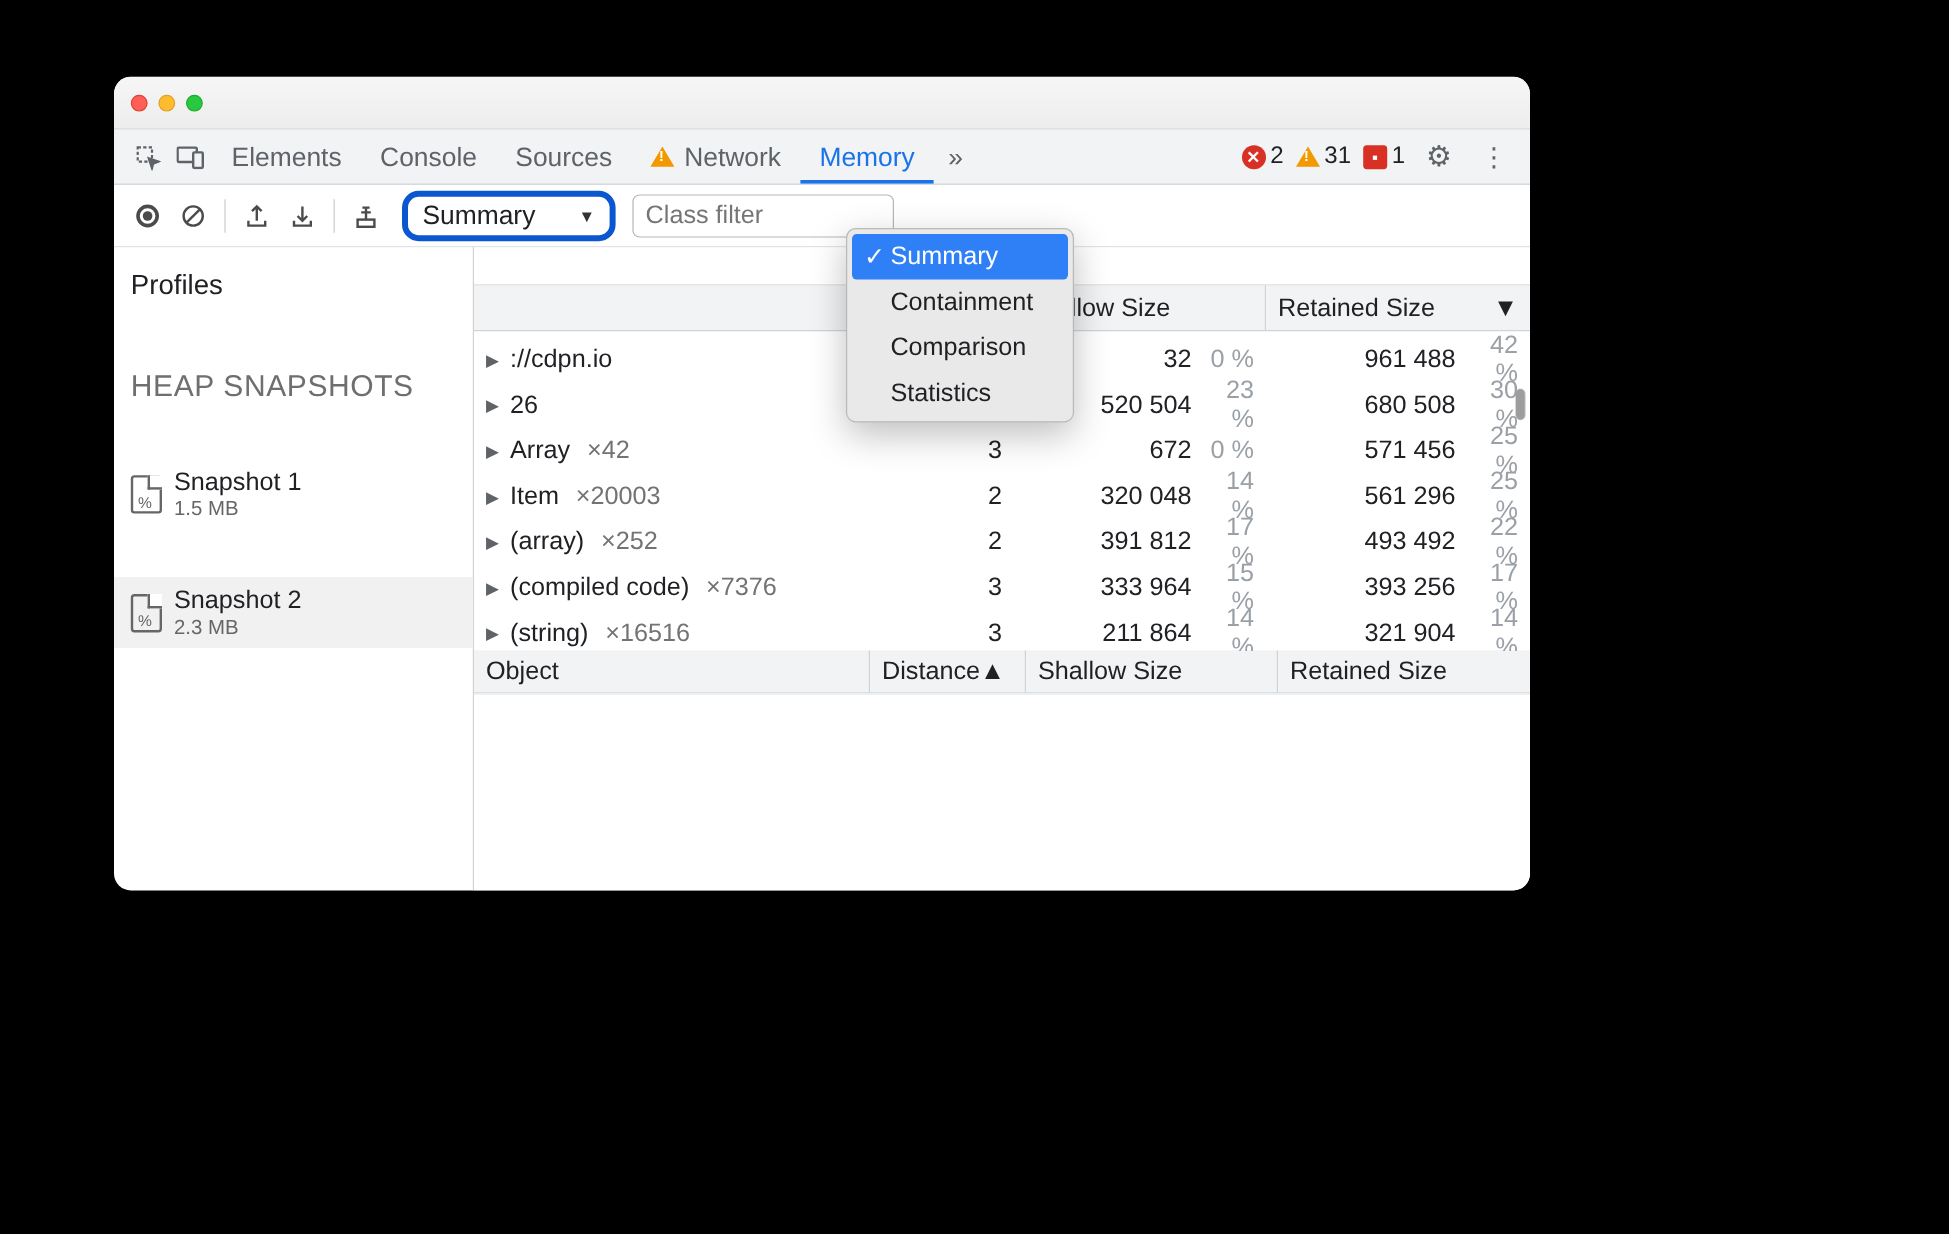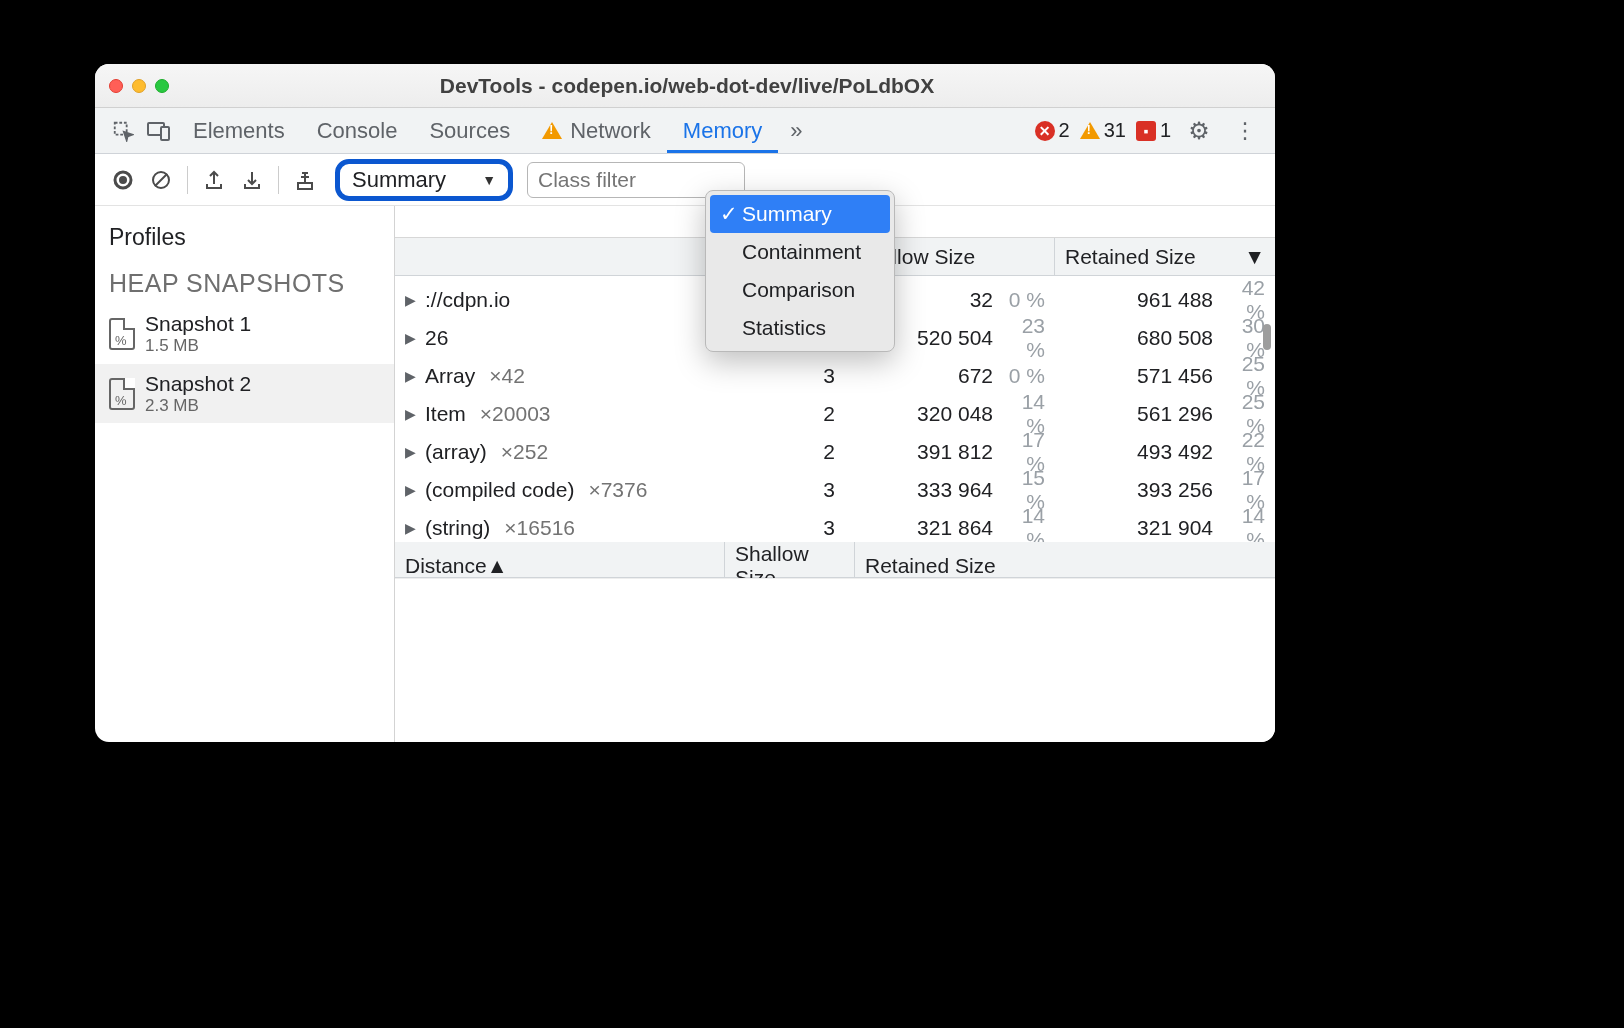--- a/index.html
+++ b/index.html
@@ -110,20 +110,21 @@
     padding: 0 10px;
     color:#0c4a6e;
   }
   .content { flex:1; display:flex; min-height:0; }
   
   .sidebar {
     width: 300px;
     border-right: 1px solid #d3d3d3;
     display:flex; flex-direction:column;
     font-size: 21px;
+    gap: 39px;
   }
   .sidebar .section-title {
     padding: 18px 14px 12px 14px;
     font-size: 23px;
   }
   .sidebar .subhead {
     padding: 6px 14px 6px 14px;
     color:#6f6f6f; font-size:25px; letter-spacing:.5px;
   }
   .snapshot {
@@ -195,21 +196,20 @@
 <body>
 
 <div class="window">
 
   <div class="titlebar">
     <div class="traffic">
       <span class="tl-close"></span>
       <span class="tl-min"></span>
       <span class="tl-max"></span>
     </div>
-    <div class="title">DevTools - codepen.io/web-dot-dev/live/PoLdbOX</div>
   </div>
 
   <div class="tabs">
     <div class="icon-btn">
       <svg width="22" height="22" viewBox="0 0 24 24" fill="none" stroke="#5f6368" stroke-width="2">
         <rect x="3" y="3" width="13" height="13" stroke-dasharray="3 2"></rect>
           <path d="M13 13 L22 16 L17 18 L16 22 Z" fill="#5f6368"></path>
       </svg>
     </div>
     <div class="icon-btn">
@@ -438,31 +438,34 @@
           <div class="grid-row">
             <div class="col-name">
               <span class="disclosure">▶</span>
               <span>(string)</span>
               <span class="mult">×16516</span>
             </div>
             <div class="num">
               <span>3</span>
             </div>
             <div class="num">
-              <span>321 864</span>
+              <span>211 864</span>
               <span class="pct">14 %</span>
             </div>
             <div class="num">
               <span>321 904</span>
               <span class="pct">14 %</span>
             </div>
           </div>
         </div>
 
       <div class="retainers-cols">
+        <div>
+            <span>Object</span>
+          </div>
         <div>
             <span>Distance▲</span>
           </div>
         <div>
             <span>Shallow Size</span>
           </div>
         <div>
             <span>Retained Size</span>
           </div>
       </div>

